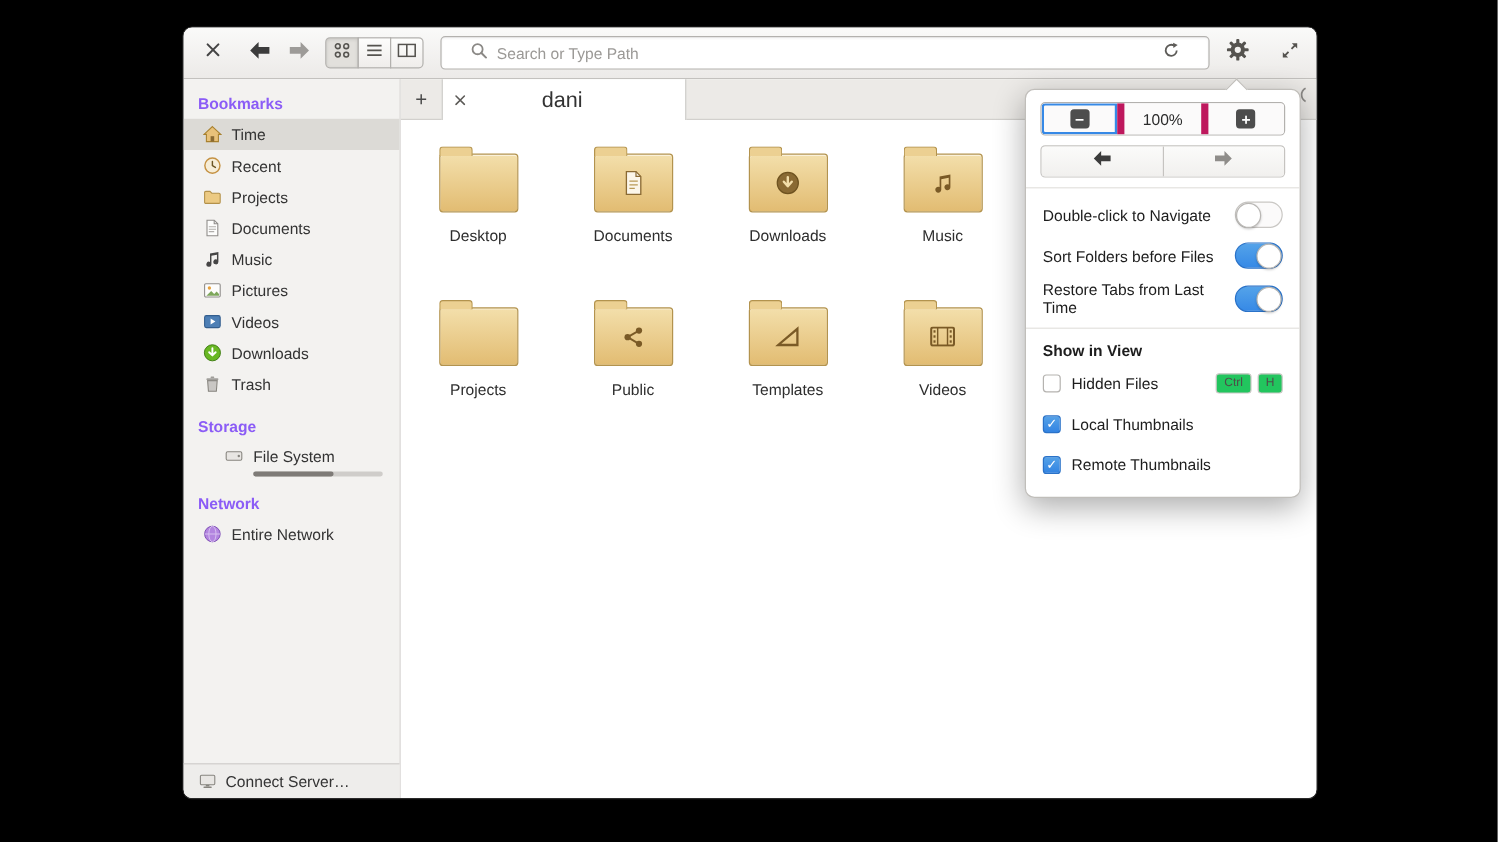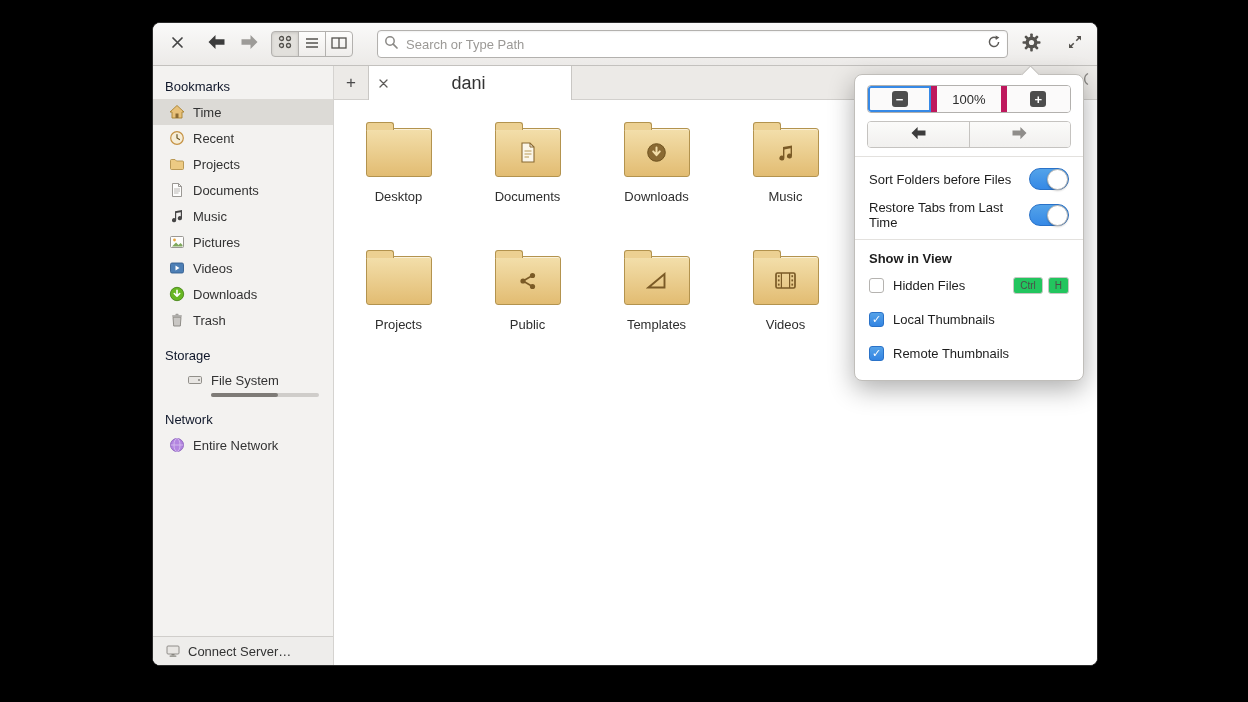--- a/index.html
+++ b/index.html
@@ -10,31 +10,31 @@
   .headerbar{height:42px;flex:none;display:flex;align-items:center;padding:0 14px;background:linear-gradient(#fafaf9,#eceae8);border-bottom:1px solid #c3c1be;}
   .hb-btn{display:flex;align-items:center;justify-content:center;cursor:default;}
   .close-btn{width:20px;margin-right:10px;}
   .nav-back{margin-left:10px;}
   .nav-forward{margin-left:14px;}
   .view-switcher{display:flex;margin-left:12px;margin-right:14px;}
   .vs-btn{width:26px;height:24px;display:flex;align-items:center;justify-content:center;border:1px solid #b3b1ae;background:linear-gradient(#fdfdfc,#efedeb);margin-left:-1px;}
   .vs-btn:first-child{border-radius:4px 0 0 4px;margin-left:0;}
   .vs-btn:last-child{border-radius:0 4px 4px 0;}
   .vs-btn.active{background:#e2e0dc;box-shadow:inset 0 1px 3px rgba(0,0,0,.12);}
-  .search{flex:1;height:26px;display:flex;align-items:center;background:#fff;border:1px solid #b3b1ae;border-radius:4px;padding:0 6px;gap:6px;box-shadow:inset 0 1px 2px rgba(0,0,0,.06);margin-left:10px;}
+  .search{flex:1;height:26px;display:flex;align-items:center;background:#fff;border:1px solid #b3b1ae;border-radius:4px;padding:0 24px;gap:6px;box-shadow:inset 0 1px 2px rgba(0,0,0,.06);}
   .search input{border:none;outline:none;flex:1;font:13px "Liberation Sans","DejaVu Sans",sans-serif;color:#333;background:transparent;}
   .search input::placeholder{color:#9b9996;}
   .gear-btn{margin-left:14px;}
   .expand-btn{margin-left:26px;}
   
   .main{flex:1;display:flex;position:relative;min-height:0;}
   
   .sidebar{width:180px;flex:none;background:#f3f2f0;border-right:1px solid #d5d3d0;display:flex;flex-direction:column;font-size:13px;color:#333;}
   .sb-scroll{flex:1;padding-top:6px;overflow:hidden;}
-  .sb-header{font-weight:normal;color:#0f172a;padding:7px 12px 5px;}
+  .sb-header{font-weight:bold;color:#8b5cf6;padding:7px 12px 5px;}
   .sb-item{height:26px;display:flex;align-items:center;gap:8px;padding-left:16px;}
   .sb-item.selected{background:#dcdad6;}
   .sb-ico{width:16px;height:16px;flex:none;display:flex;align-items:center;justify-content:center;}
   .fs-wrap{padding-left:34px;margin-top:1px;text-align:center;}
   .fs-row{height:22px;display:flex;align-items:center;gap:8px;}
   .fs-bar{height:4px;background:#cfcdca;border-radius:2px;margin:2px 14px 4px 24px;}
   .fs-fill{height:4px;width:62%;background:#7e7b77;border-radius:2px;}
   .sb-footer{flex:none;border-top:1px solid #d0cecb;height:28px;display:flex;align-items:center;gap:7px;padding-left:12px;background:#eeedeb;}
   
   .content{flex:1;display:flex;flex-direction:column;background:#fff;min-width:0;}
@@ -471,20 +471,26 @@
             <svg width="17" height="14" viewBox="0 0 19 16">
                 <path d="M10.5 1 L17.5 8 L10.5 15 L10.5 10.8 L1.5 10.8 L1.5 5.2 L10.5 5.2 Z" fill="#8f8d8a"></path>
               </svg>
           </span>
         </div>
       </div>
 
       <div class="pop-sep"></div>
 
       <div class="pop-row">
+        <span class="grow">Double-click to Navigate</span>
+        <div class="toggle off">
+            <div class="knob"></div>
+          </div>
+      </div>
+      <div class="pop-row">
         <span class="grow">Sort Folders before Files</span>
         <div class="toggle on">
             <div class="knob"></div>
           </div>
       </div>
       <div class="pop-row">
         <span class="grow">Restore Tabs from Last Time</span>
         <div class="toggle on">
             <div class="knob"></div>
           </div>

